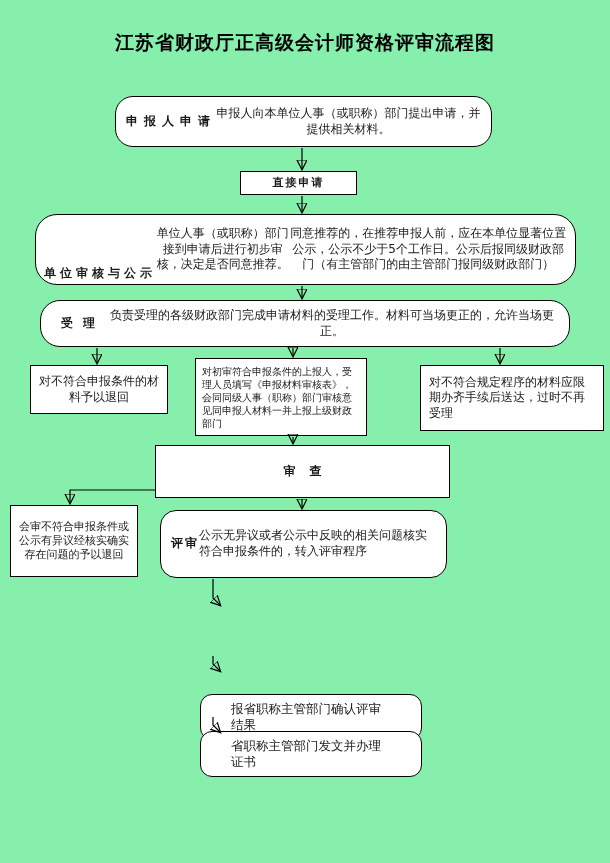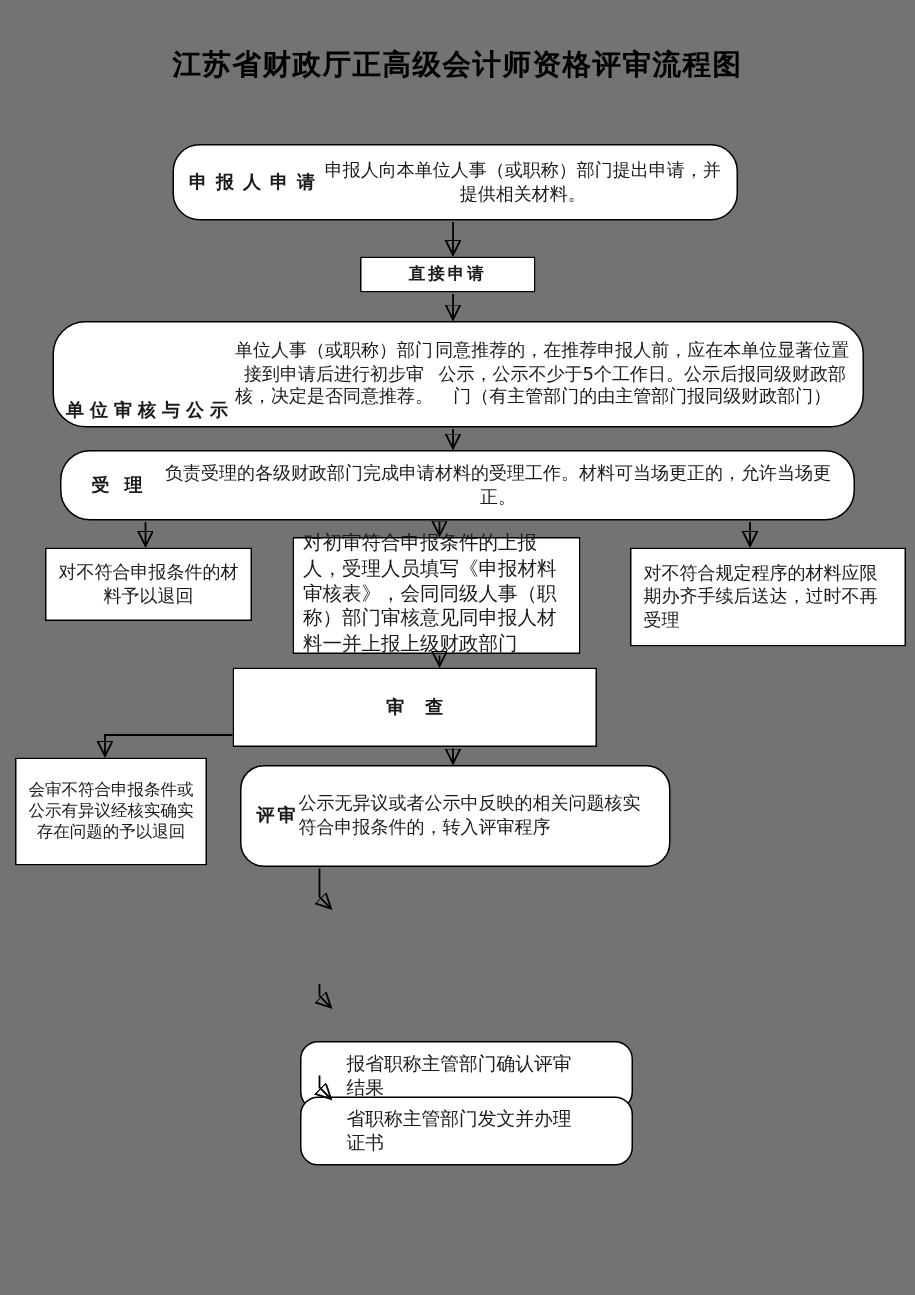--- a/index.html
+++ b/index.html
@@ -1,19 +1,19 @@
 <!DOCTYPE html>
 <html><head>
 <meta charset="utf-8">
 <style>
   * { margin:0; padding:0; box-sizing:border-box; }
   html,body { background:#ffffff; }
   .canvas {
     position:relative; width:610px; height:863px; margin:0 auto;
-    background:#737373; color:#1a1a1a; overflow:hidden;
+    background:#86efac; color:#1a1a1a; overflow:hidden;
     font-family:"DejaVu Sans","Liberation Sans",sans-serif;
   }
   .page-title {
     position:absolute; top:30px; left:0; width:100%;
     text-align:center; font-size:19px; font-weight:bold; letter-spacing:1px; color:#000;
   }
   .node {
     position:absolute; border:1px solid #000; background:#fff;
     display:flex; flex-direction:row; justify-content:center; align-items:center;
     font-size:12px; line-height:1.3; z-index:1;
@@ -25,23 +25,23 @@
   .t-sp4 { letter-spacing:4px;margin-top:48px; }
   .t-sp6 { letter-spacing:6px; }
   .t-sp10 { letter-spacing:10px; text-indent:10px; }
   .t-sp14 { letter-spacing:14px; text-indent:14px; }
 
   .n1  { left:115px; top:96px;  width:377px; height:51px; border-radius:18px; padding:3px 10px; }
   .n2  { left:240px; top:171px; width:117px; height:24px; font-size:11px; font-weight:bold; }
   .n3  { left:35px;  top:214px; width:541px; height:71px; border-radius:22px; padding:3px 8px; }
   .n4  { left:40px;  top:300px; width:530px; height:47px; border-radius:20px; padding:2px 10px; }
   .n5  { left:30px;  top:365px; width:138px; height:49px; padding:2px 6px; }
-  .n6  { left:195px; top:358px; width:192px; height:78px; padding:2px 6px; font-size:13px; }
+  .n6  { left:195px; top:358px; width:172px; height:78px; padding:2px 6px; font-size:10px; }
   .n7  { left:420px; top:365px; width:184px; height:66px; padding:2px 8px; }
-  .n8  { left:155px; top:445px; width:243px; height:53px; padding:2px 6px; }
+  .n8  { left:155px; top:445px; width:295px; height:53px; padding:2px 6px; }
   .n9  { left:10px;  top:505px; width:128px; height:72px; padding:2px 6px; font-size:11px; }
   .n10 { left:160px; top:510px; width:287px; height:68px; border-radius:16px; padding:2px 10px; }
   .n11 { left:200px; top:605px; width:222px; height:50px; border-radius:12px; padding:2px 34px 2px 30px; font-size:12.5px; }
   .n12 { left:200px; top:670px; width:222px; height:46px; border-radius:12px; padding:2px 34px 2px 30px; font-size:12.5px;margin-top:24px; }
   .n13 { left:200px; top:731px; width:222px; height:46px; border-radius:12px; padding:2px 34px 2px 30px; font-size:12.5px; }
 
   .connectors {
     position:absolute; left:0; top:0; width:610px; height:863px;
     z-index:2; pointer-events:none;
   }

